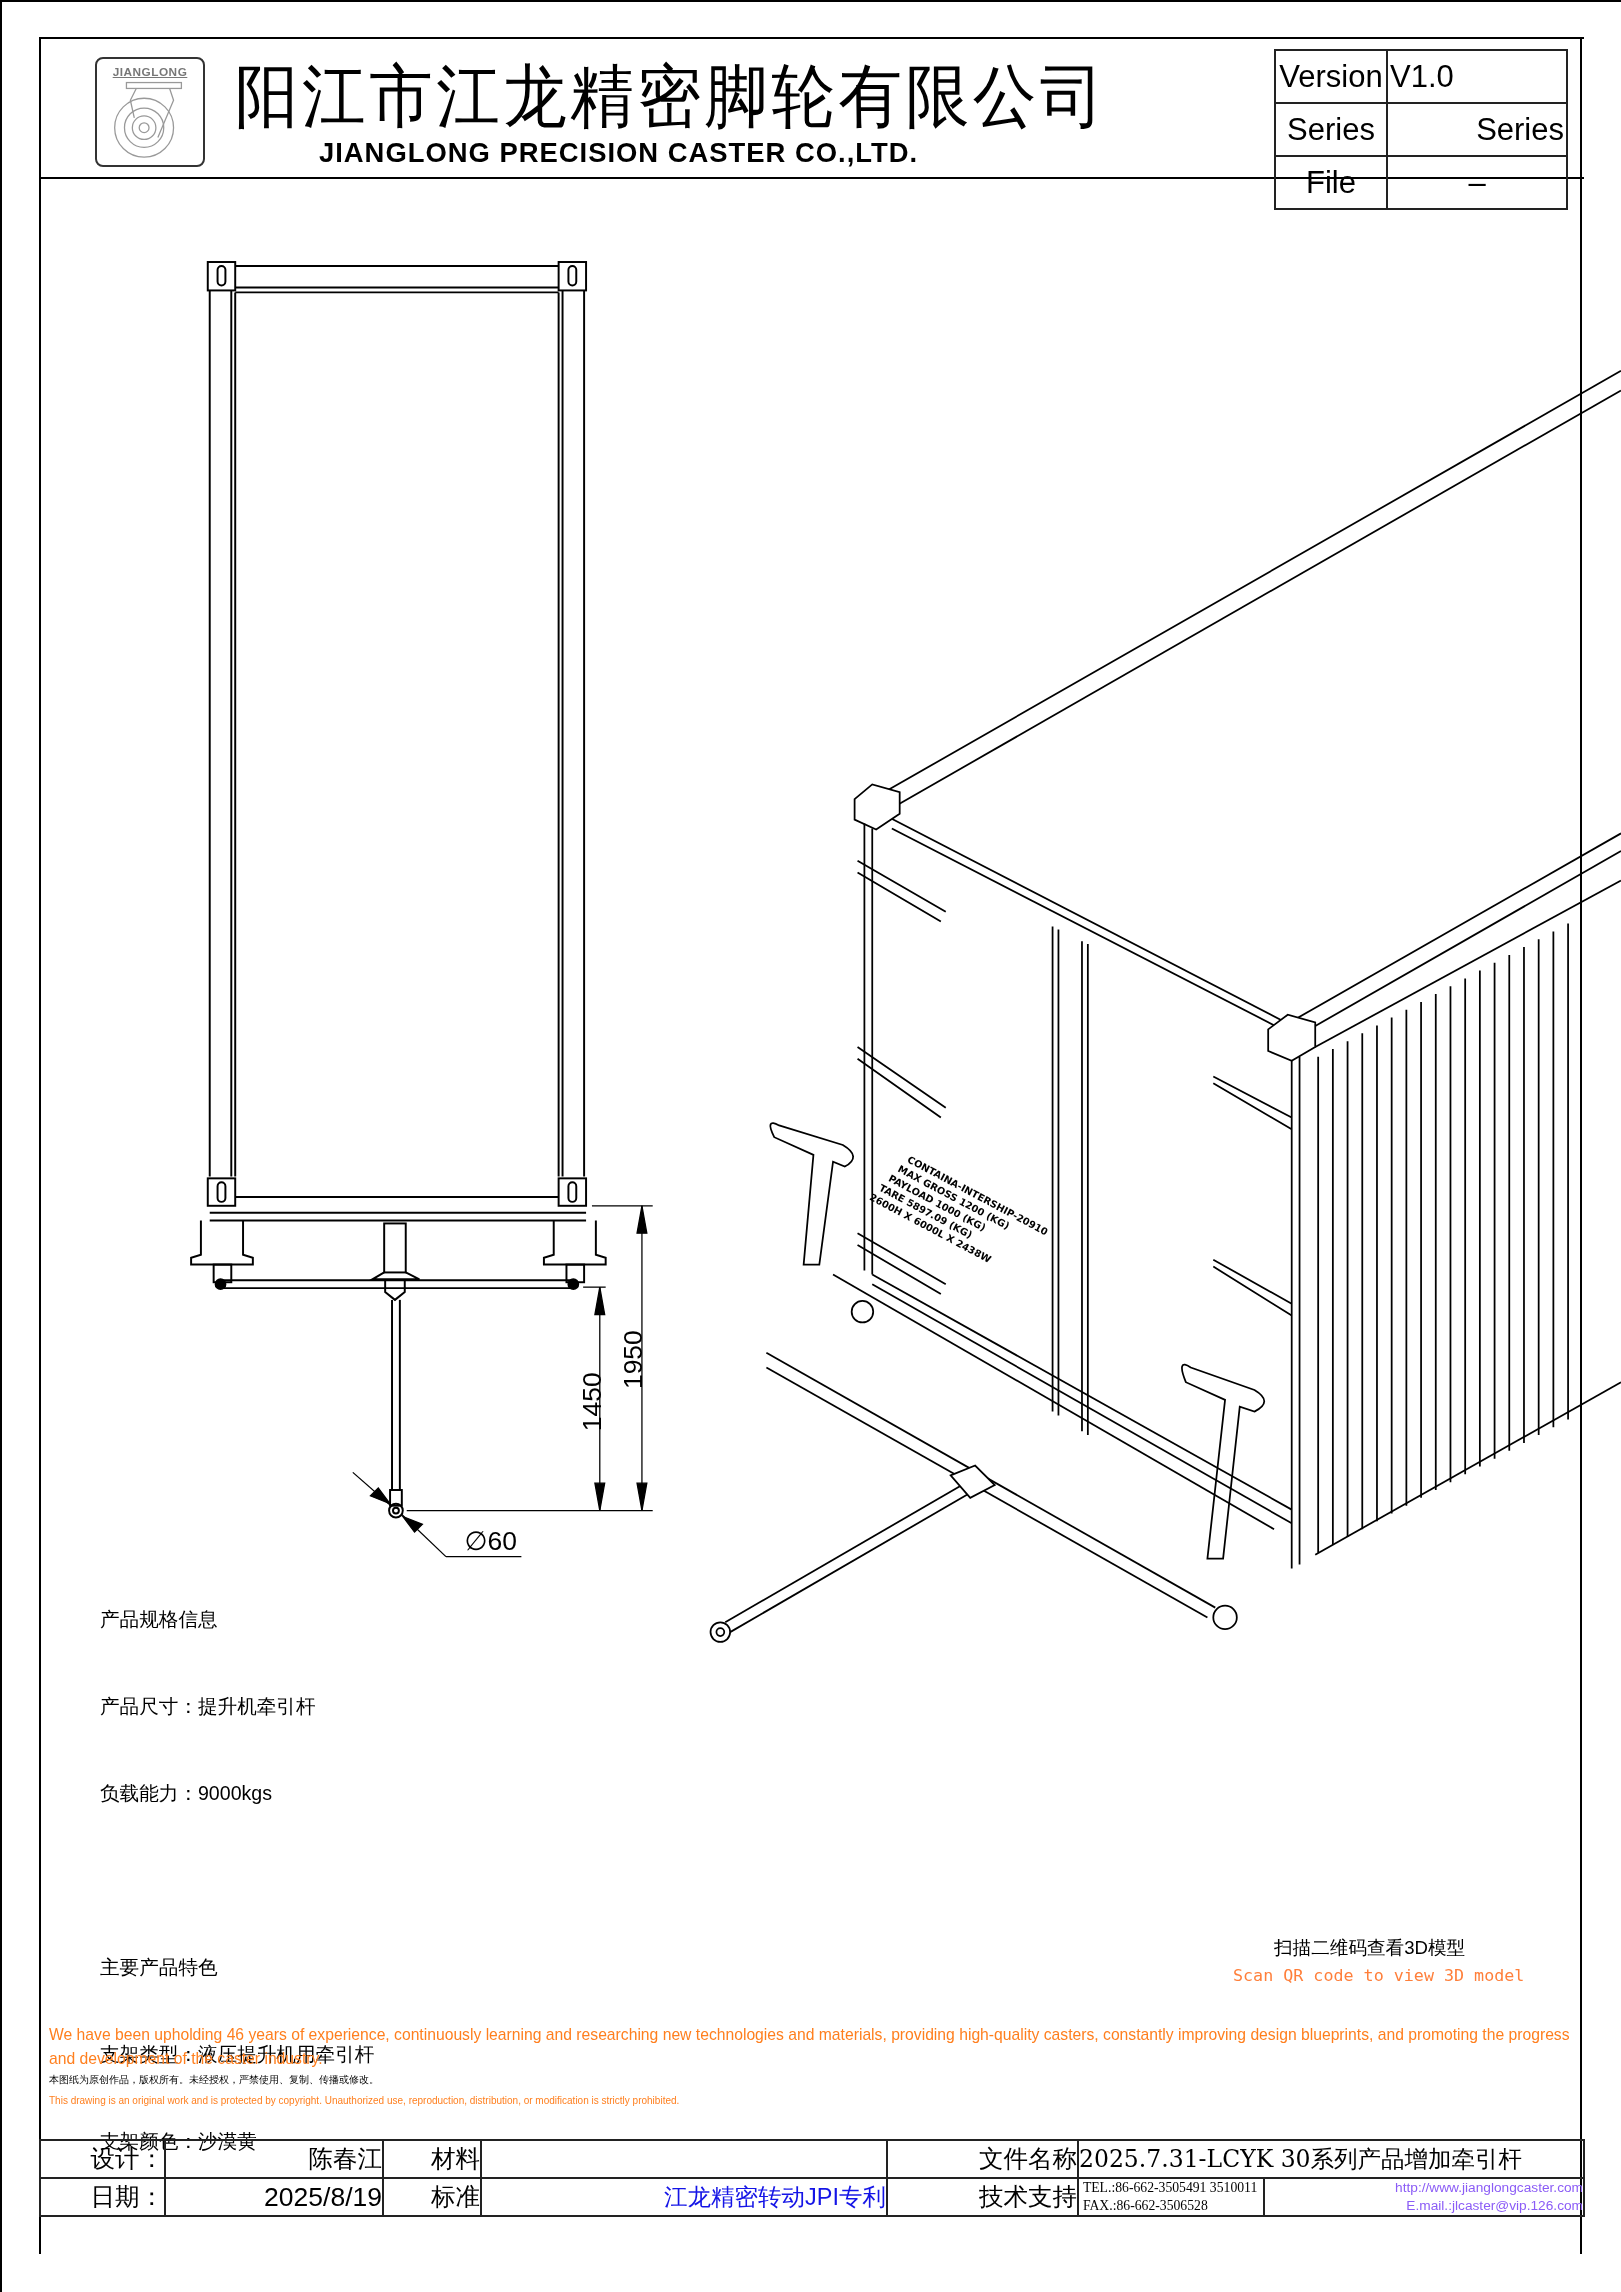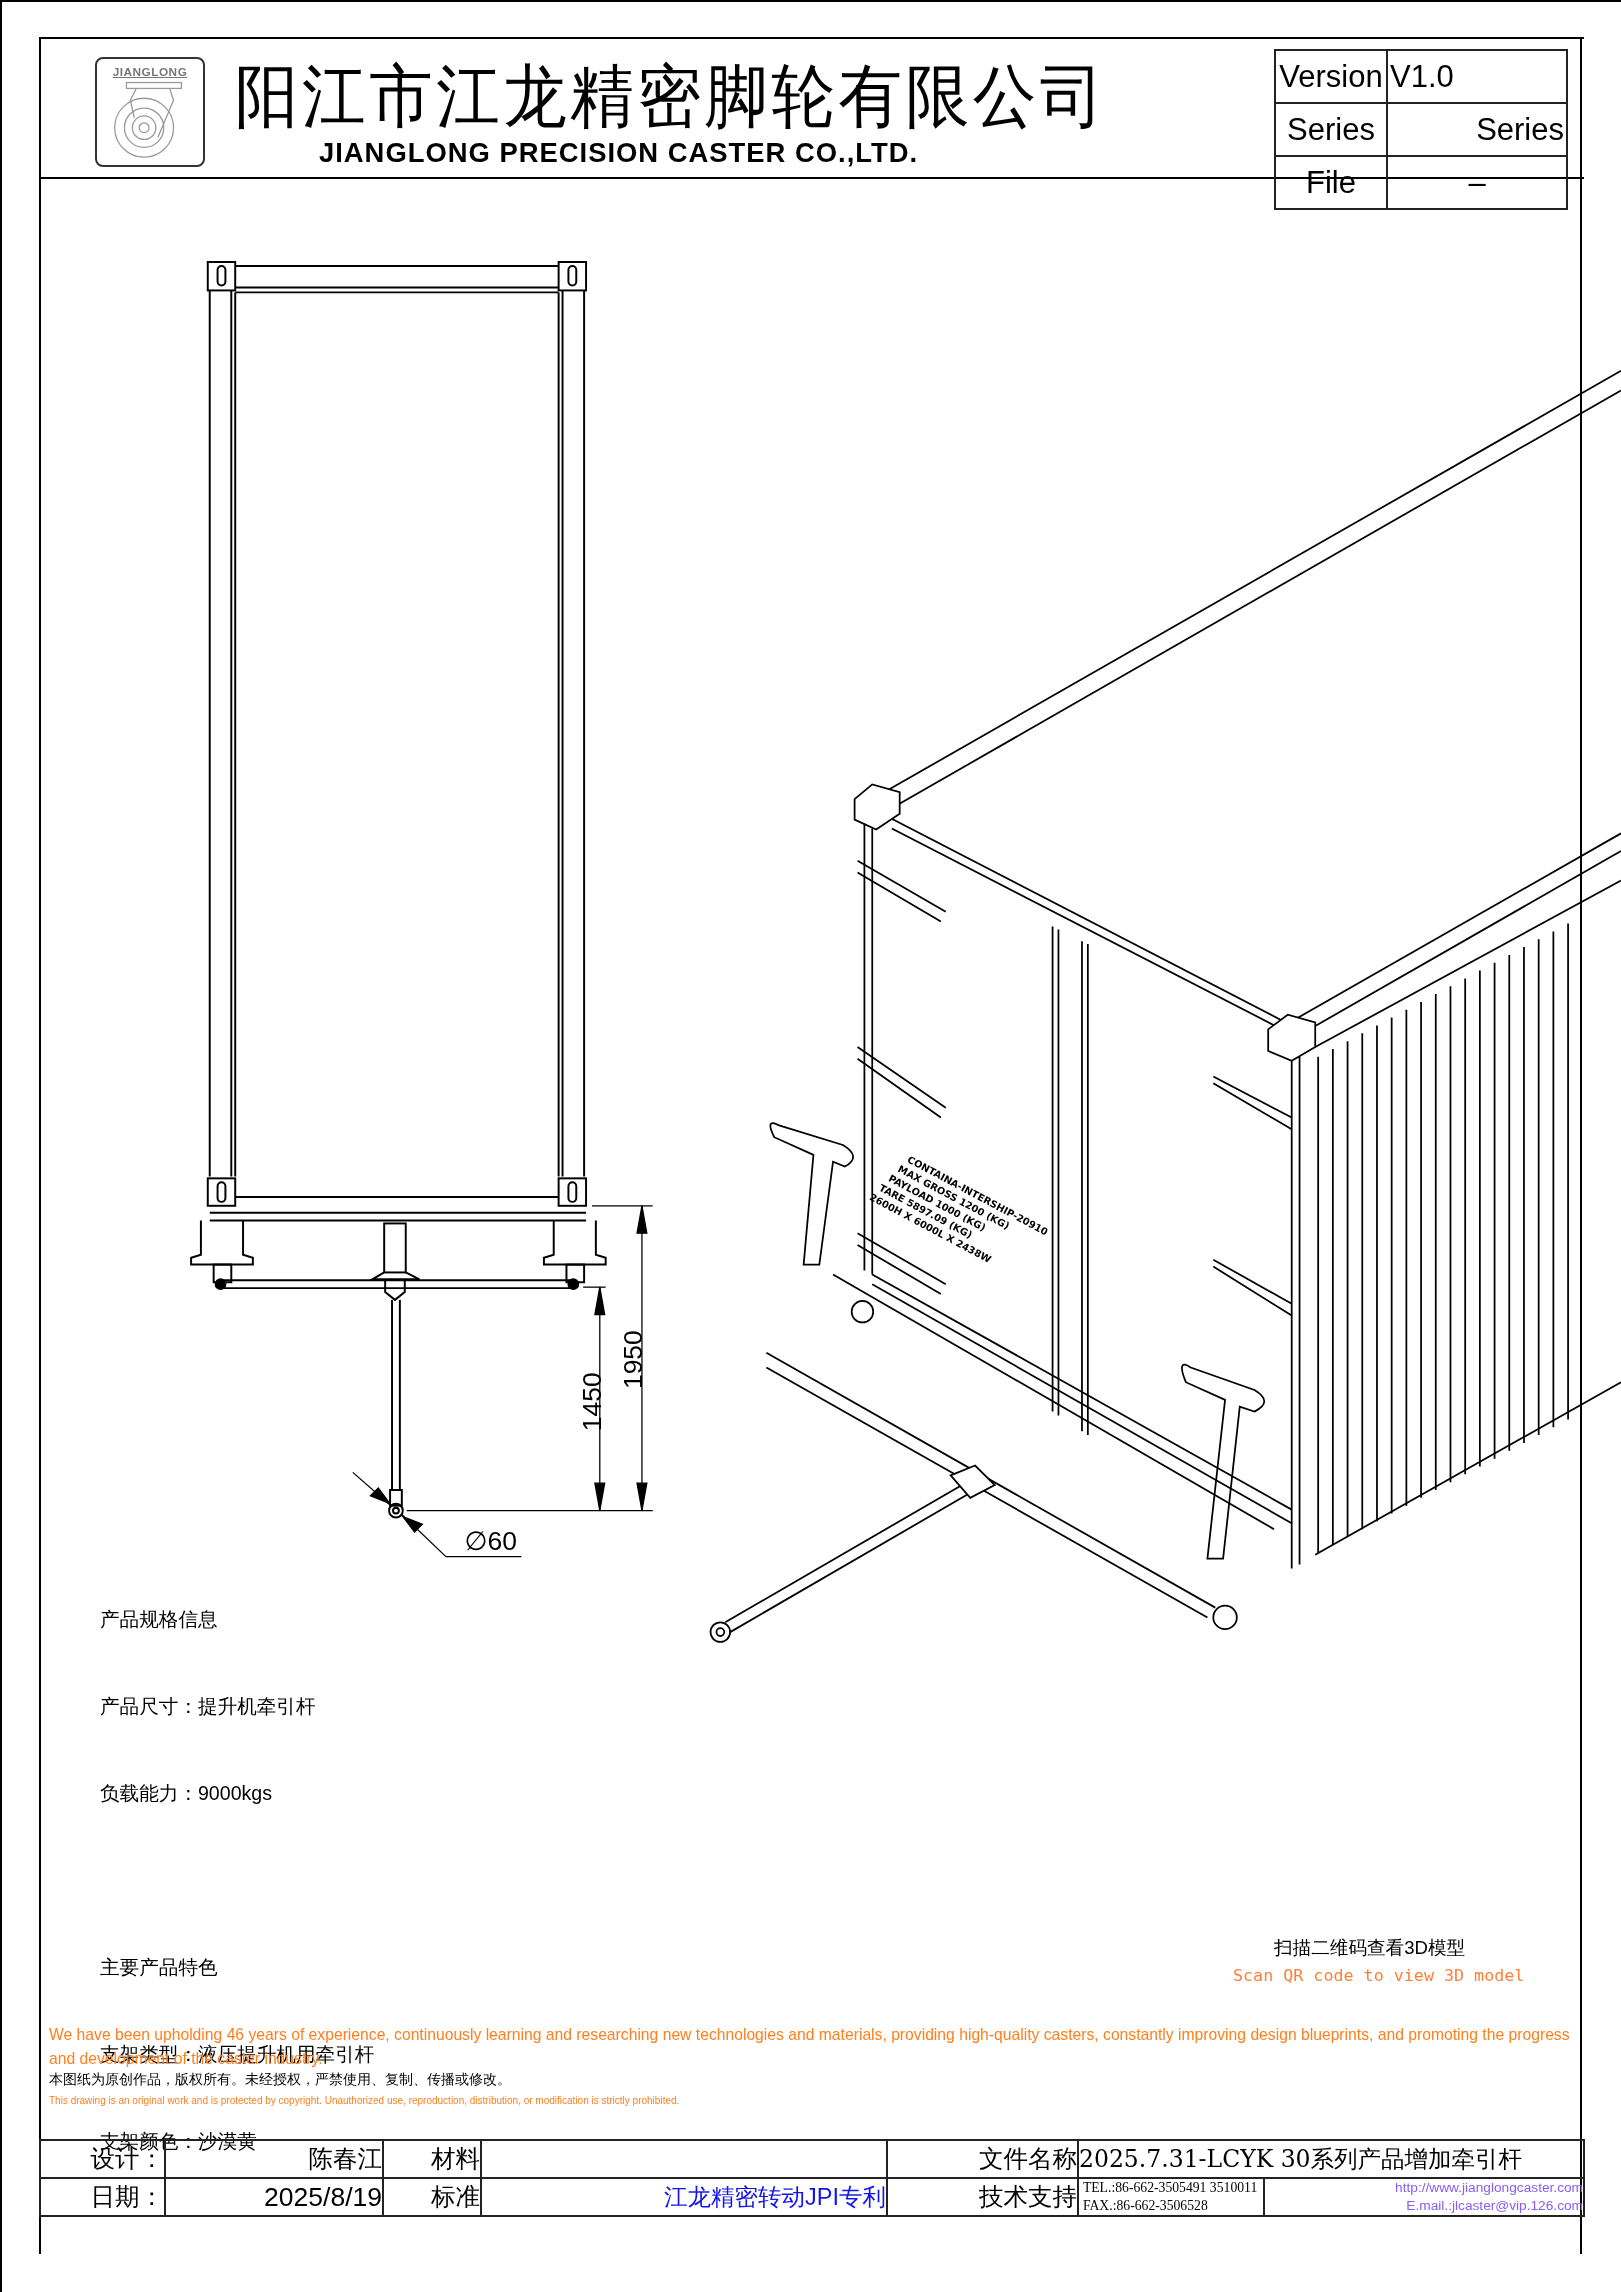--- a/index.html
+++ b/index.html
@@ -24,21 +24,21 @@
   
   svg { position:absolute; left:0; top:0; }
   
   #specs { left:100px; top:1547px; font-size:19.6px; line-height:29px; white-space:pre; }
   .spec-gap { height:29px; }
   #qr-cn { left:1274px; top:1935px; font-size:18.6px; }
   #qr-en { left:1233px; top:1965px; font-family:"DejaVu Sans Mono","Liberation Mono",monospace; font-size:16.7px; color:#ff7f3a; }
   #notice { left:49px; top:2023px; width:1529px; }
   .n-cn { font-size:14.7px; line-height:21.6px; color:#000; }
   .n-en { font-size:15.7px; line-height:23.5px; color:#ff7f1e; }
-  .n-cn-s { font-size:14px; line-height:19.6px; }
+  .n-cn-s { font-size:10px; line-height:19.6px; }
   .n-en-s { font-size:10px; line-height:21.6px; color:#ff7f1e; }
   
   #tb { left:39px; top:2139px; width:1545px; border-collapse:collapse; table-layout:fixed; }
   #tb td { border:2px solid #222; height:36px; text-align:right; font-size:26.5px; padding:0; line-height:36px; white-space:nowrap; overflow:hidden; }
   #tb td.kv { font-family:"DejaVu Sans",sans-serif; font-size:24.5px; }
   #tb td.blue { color:#1414e6; font-size:23.5px; }
   #tb td.serif { font-family:"DejaVu Serif","Liberation Serif",serif; font-size:23.5px; text-align:left; padding-left:0; }
   #tb td.contact { font-family:"Liberation Serif",serif; font-size:13.7px; text-align:left; line-height:17.6px; padding-left:3.9px; }
   #tb td.web { font-size:13.7px; color:#8b5cf6; line-height:17.6px; }
 </style>

